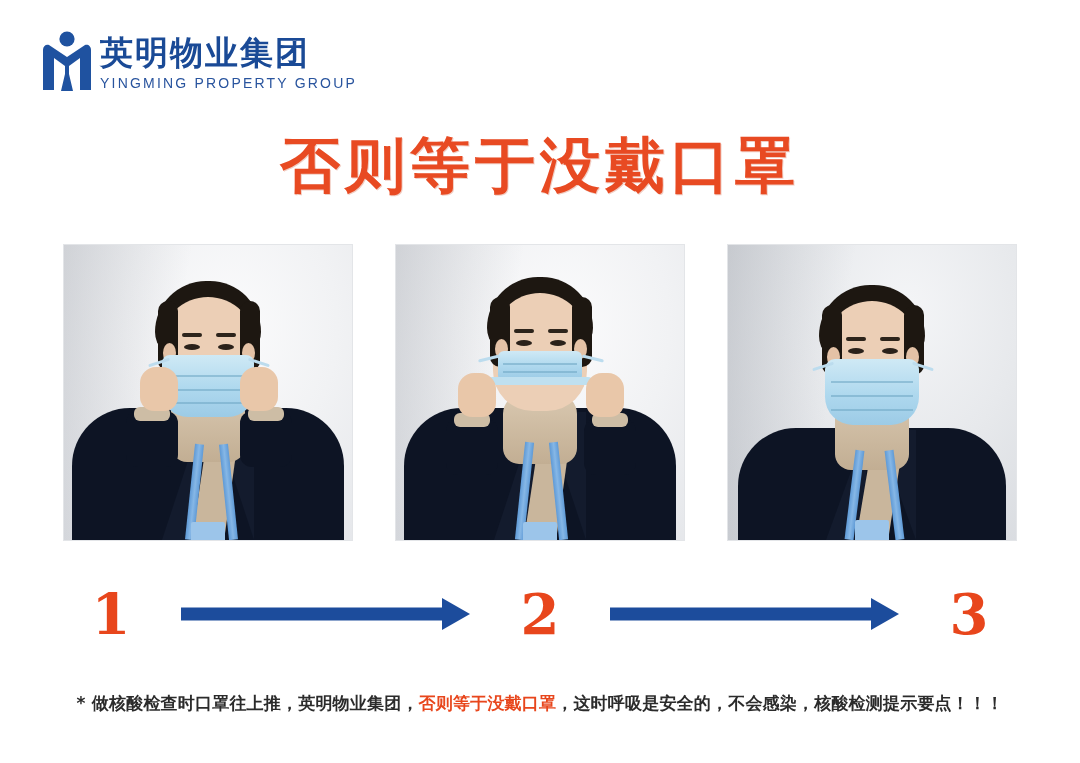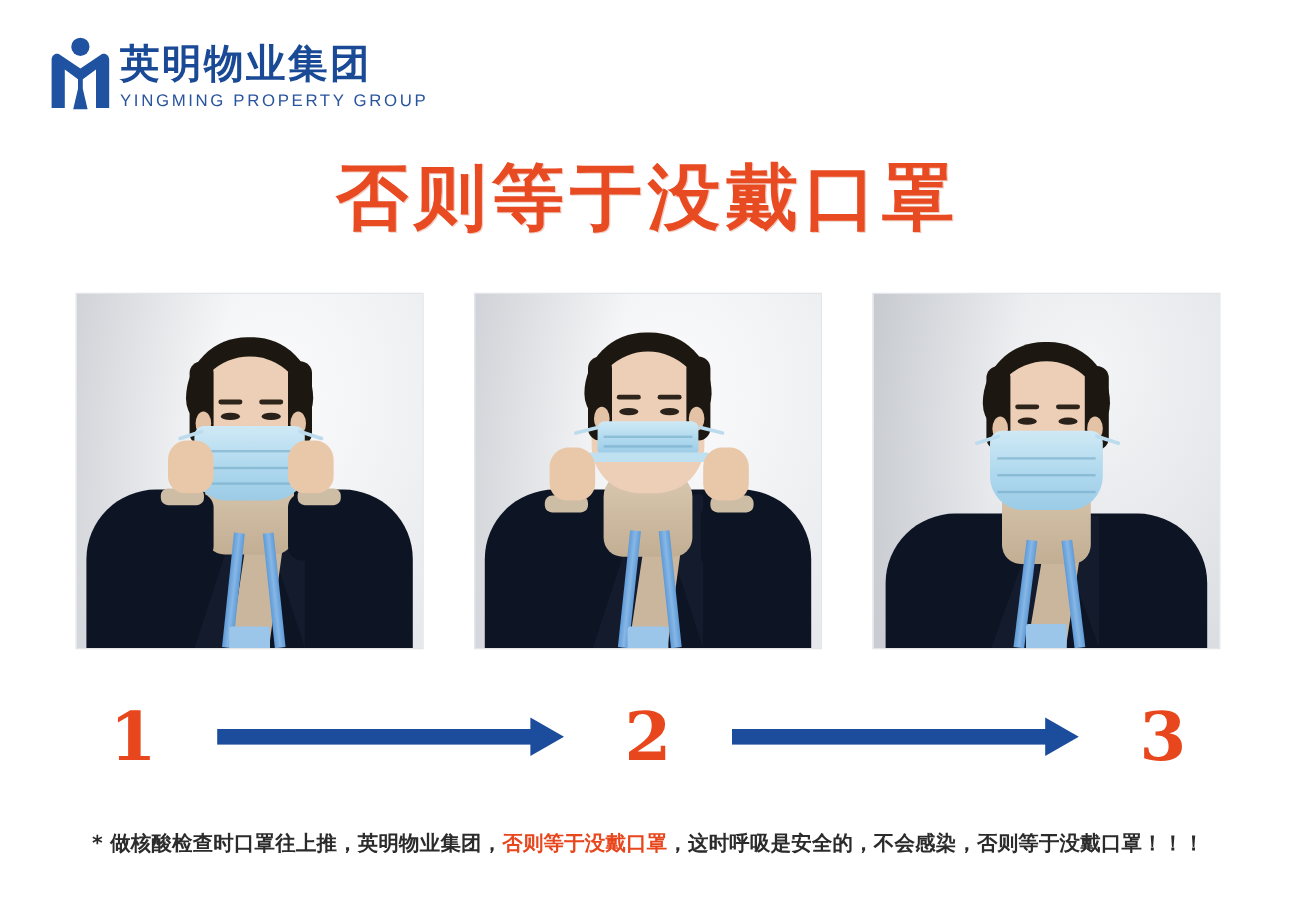--- a/index.html
+++ b/index.html
@@ -467,14 +467,14 @@
   </span>
   <span class="step-num">2</span>
   <span class="arrow">
     <span class="shaft"></span>
       <span class="head-tri"></span>
   </span>
   <span class="step-num">3</span>
 </div>
 
 <div class="caption">
-  <span>* 做核酸检查时口罩往上推，英明物业集团，</span><span class="emph">否则等于没戴口罩</span><span>，这时呼吸是安全的，不会感染，否则等于没戴口罩！！！</span>
+  <span>* 做核酸检查时口罩往上推，英明物业集团，</span><span class="emph">否则等于没戴口罩</span><span>，这时呼吸是安全的，不会感染，核酸检测提示要点！！！</span>
 </div>
 
 </body></html>

